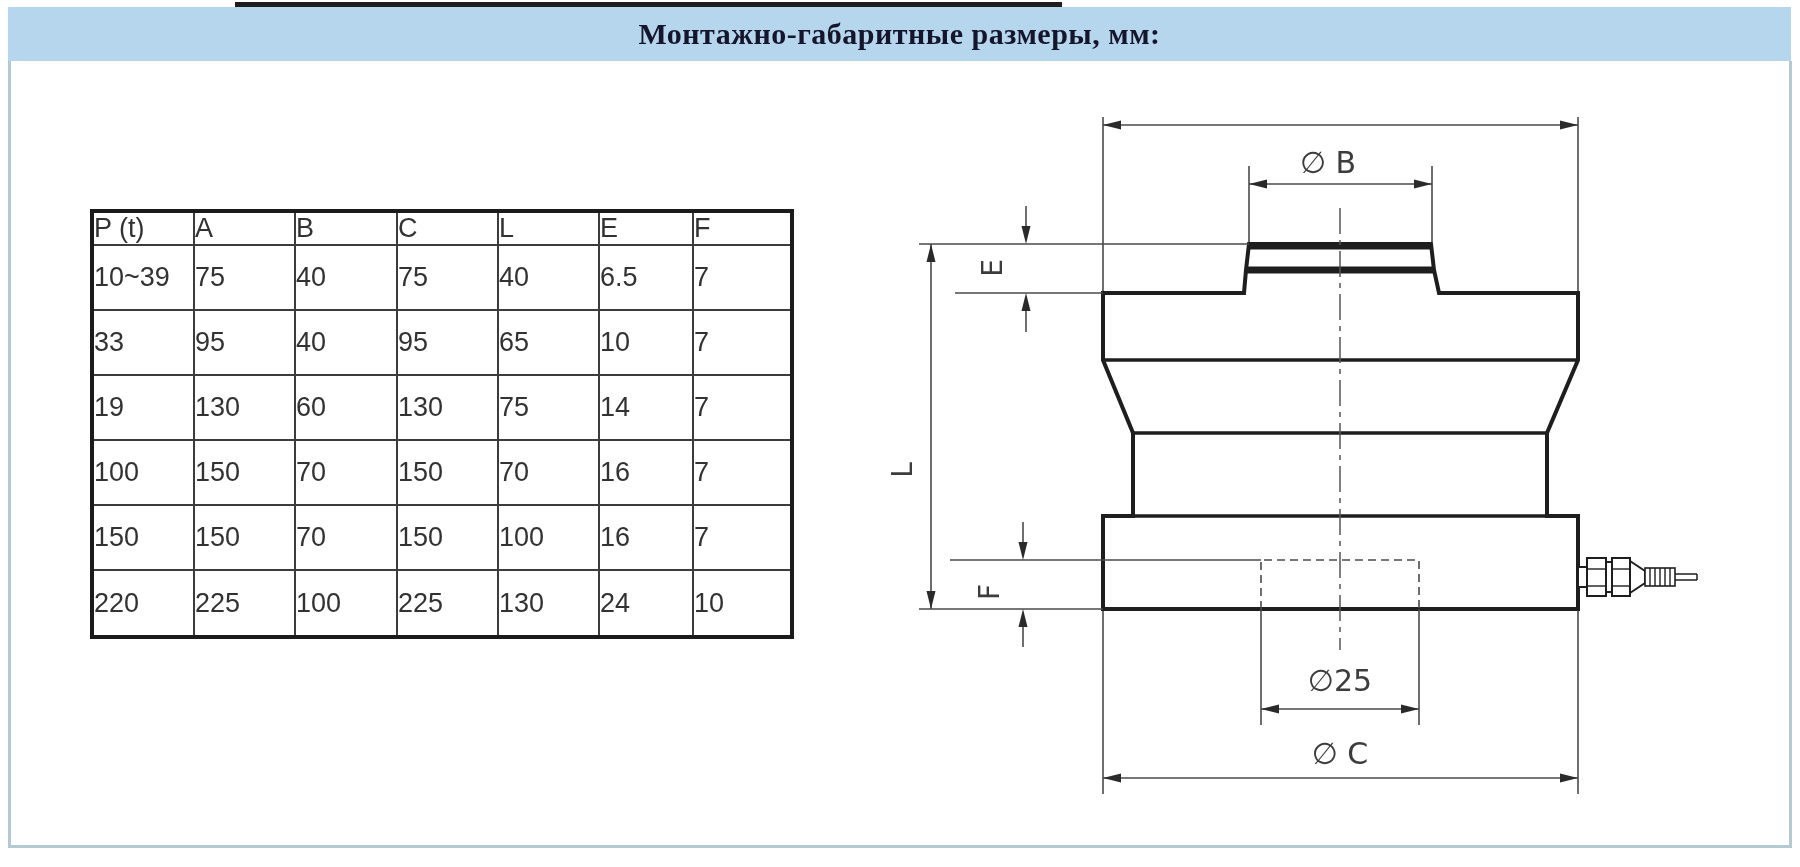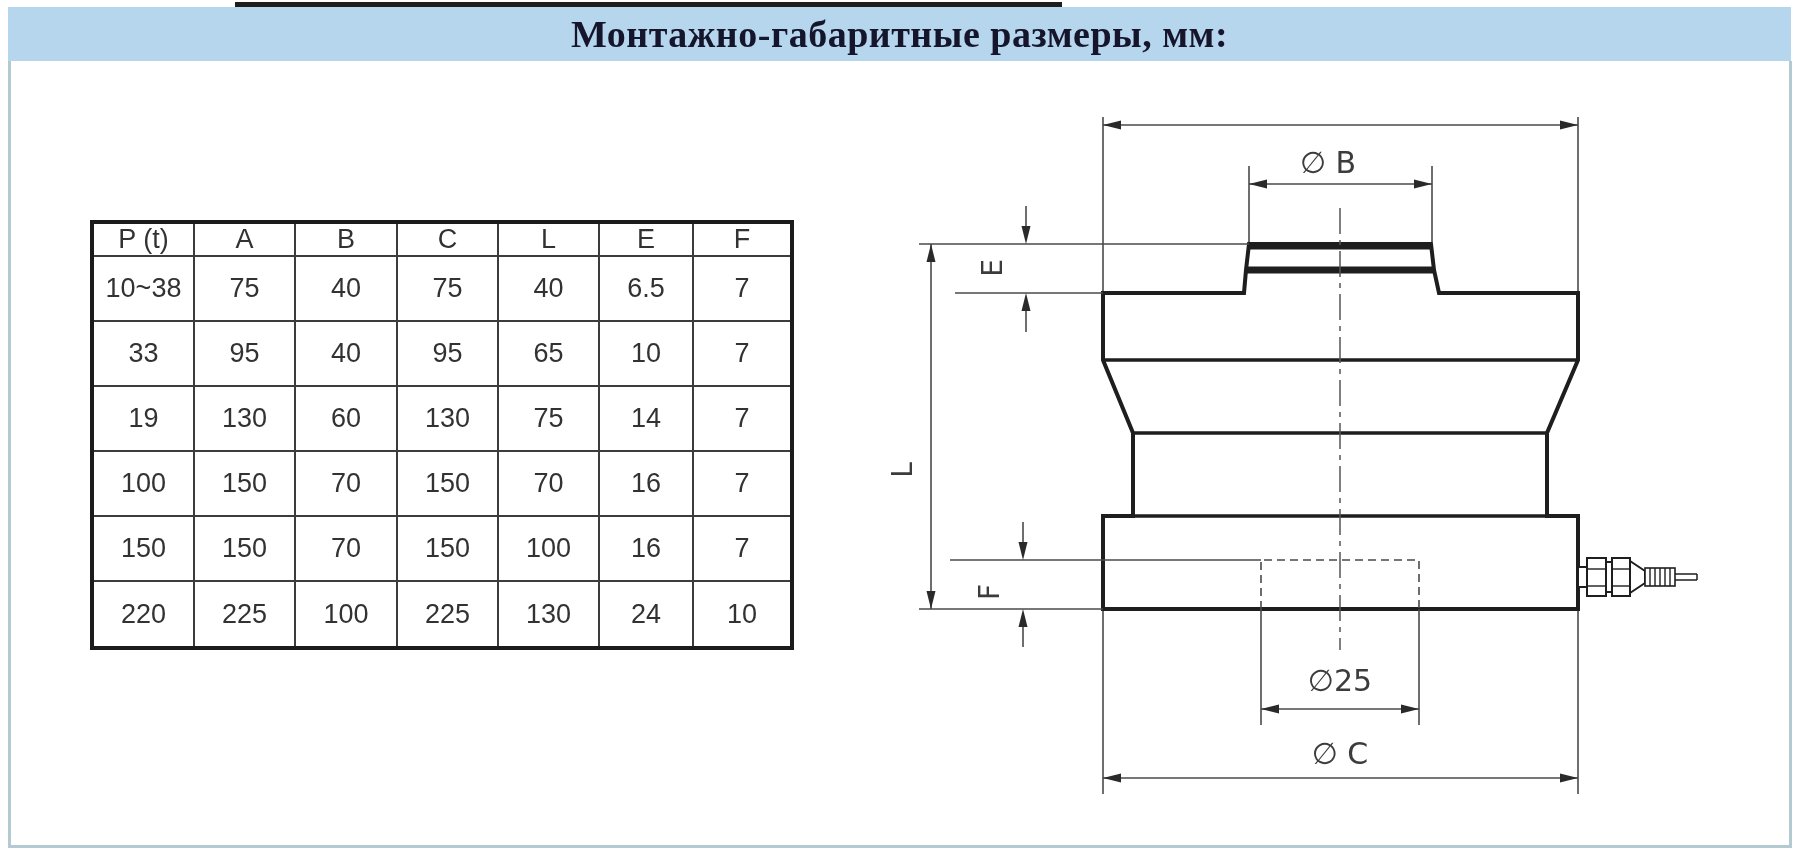--- a/index.html
+++ b/index.html
@@ -6,29 +6,29 @@
   .page{position:relative;width:1800px;height:867px;background:#ffffff;overflow:hidden;
         font-family:"Liberation Sans",sans-serif;}
   
   .remnant-bar{position:absolute;left:235px;top:2px;width:827px;height:5px;background:#1d1d1d;}
   .remnant-desc{position:absolute;background:#1d1d1d;}
   .remnant-d1{left:752px;top:6px;width:24px;height:8px;}
   .remnant-d2{left:940px;top:6px;width:26px;height:8px;}
   
   .title-band{position:absolute;left:8px;top:7px;width:1783px;height:54px;background:#b6d6ee;
               display:flex;align-items:center;justify-content:center;box-sizing:border-box;}
-  .title-band h1{margin:0;font-family:"Liberation Serif",serif;font-weight:bold;font-size:38px;
+  .title-band h1{margin:0;font-family:"Liberation Serif",serif;font-weight:bold;font-size:30px;
                  letter-spacing:0.5px;color:#15152b;}
   
   .panel{position:absolute;left:8px;top:61px;width:1778px;height:784px;background:#ffffff;
          border-left:3px solid #b4cad2;border-right:3px solid #b4cad2;border-bottom:3px solid #b4cad2;}
   
   .dim-table{position:absolute;left:90px;top:209px;width:700px;height:430px;border-collapse:collapse;
-             table-layout:fixed;text-align:center;font-size:27px;color:#323232;
-             border:4px solid #1b1b1b;margin-top:11px;}
+             table-layout:fixed;text-align:left;font-size:27px;color:#323232;
+             border:4px solid #1b1b1b;}
   .dim-table th,.dim-table td{border:2px solid #3c3c3c;font-weight:normal;padding:0;
              white-space:nowrap;overflow:hidden;}
   
   .drawing{position:absolute;left:880px;top:70px;}
   svg text{fill:#3c3c3c;font-family:"DejaVu Sans","Liberation Sans",sans-serif;}
 </style>
 </head>
 <body>
 
 <div class="page">
@@ -59,21 +59,21 @@
           <th>A</th>
           <th>B</th>
           <th>C</th>
           <th>L</th>
           <th>E</th>
           <th>F</th>
         </tr>
       </thead>
       <tbody>
         <tr>
-          <td>10~38</td>
+          <td>10~39</td>
           <td>75</td>
           <td>40</td>
           <td>75</td>
           <td>40</td>
           <td>6.5</td>
           <td>7</td>
         </tr>
         <tr>
           <td>33</td>
           <td>95</td>

